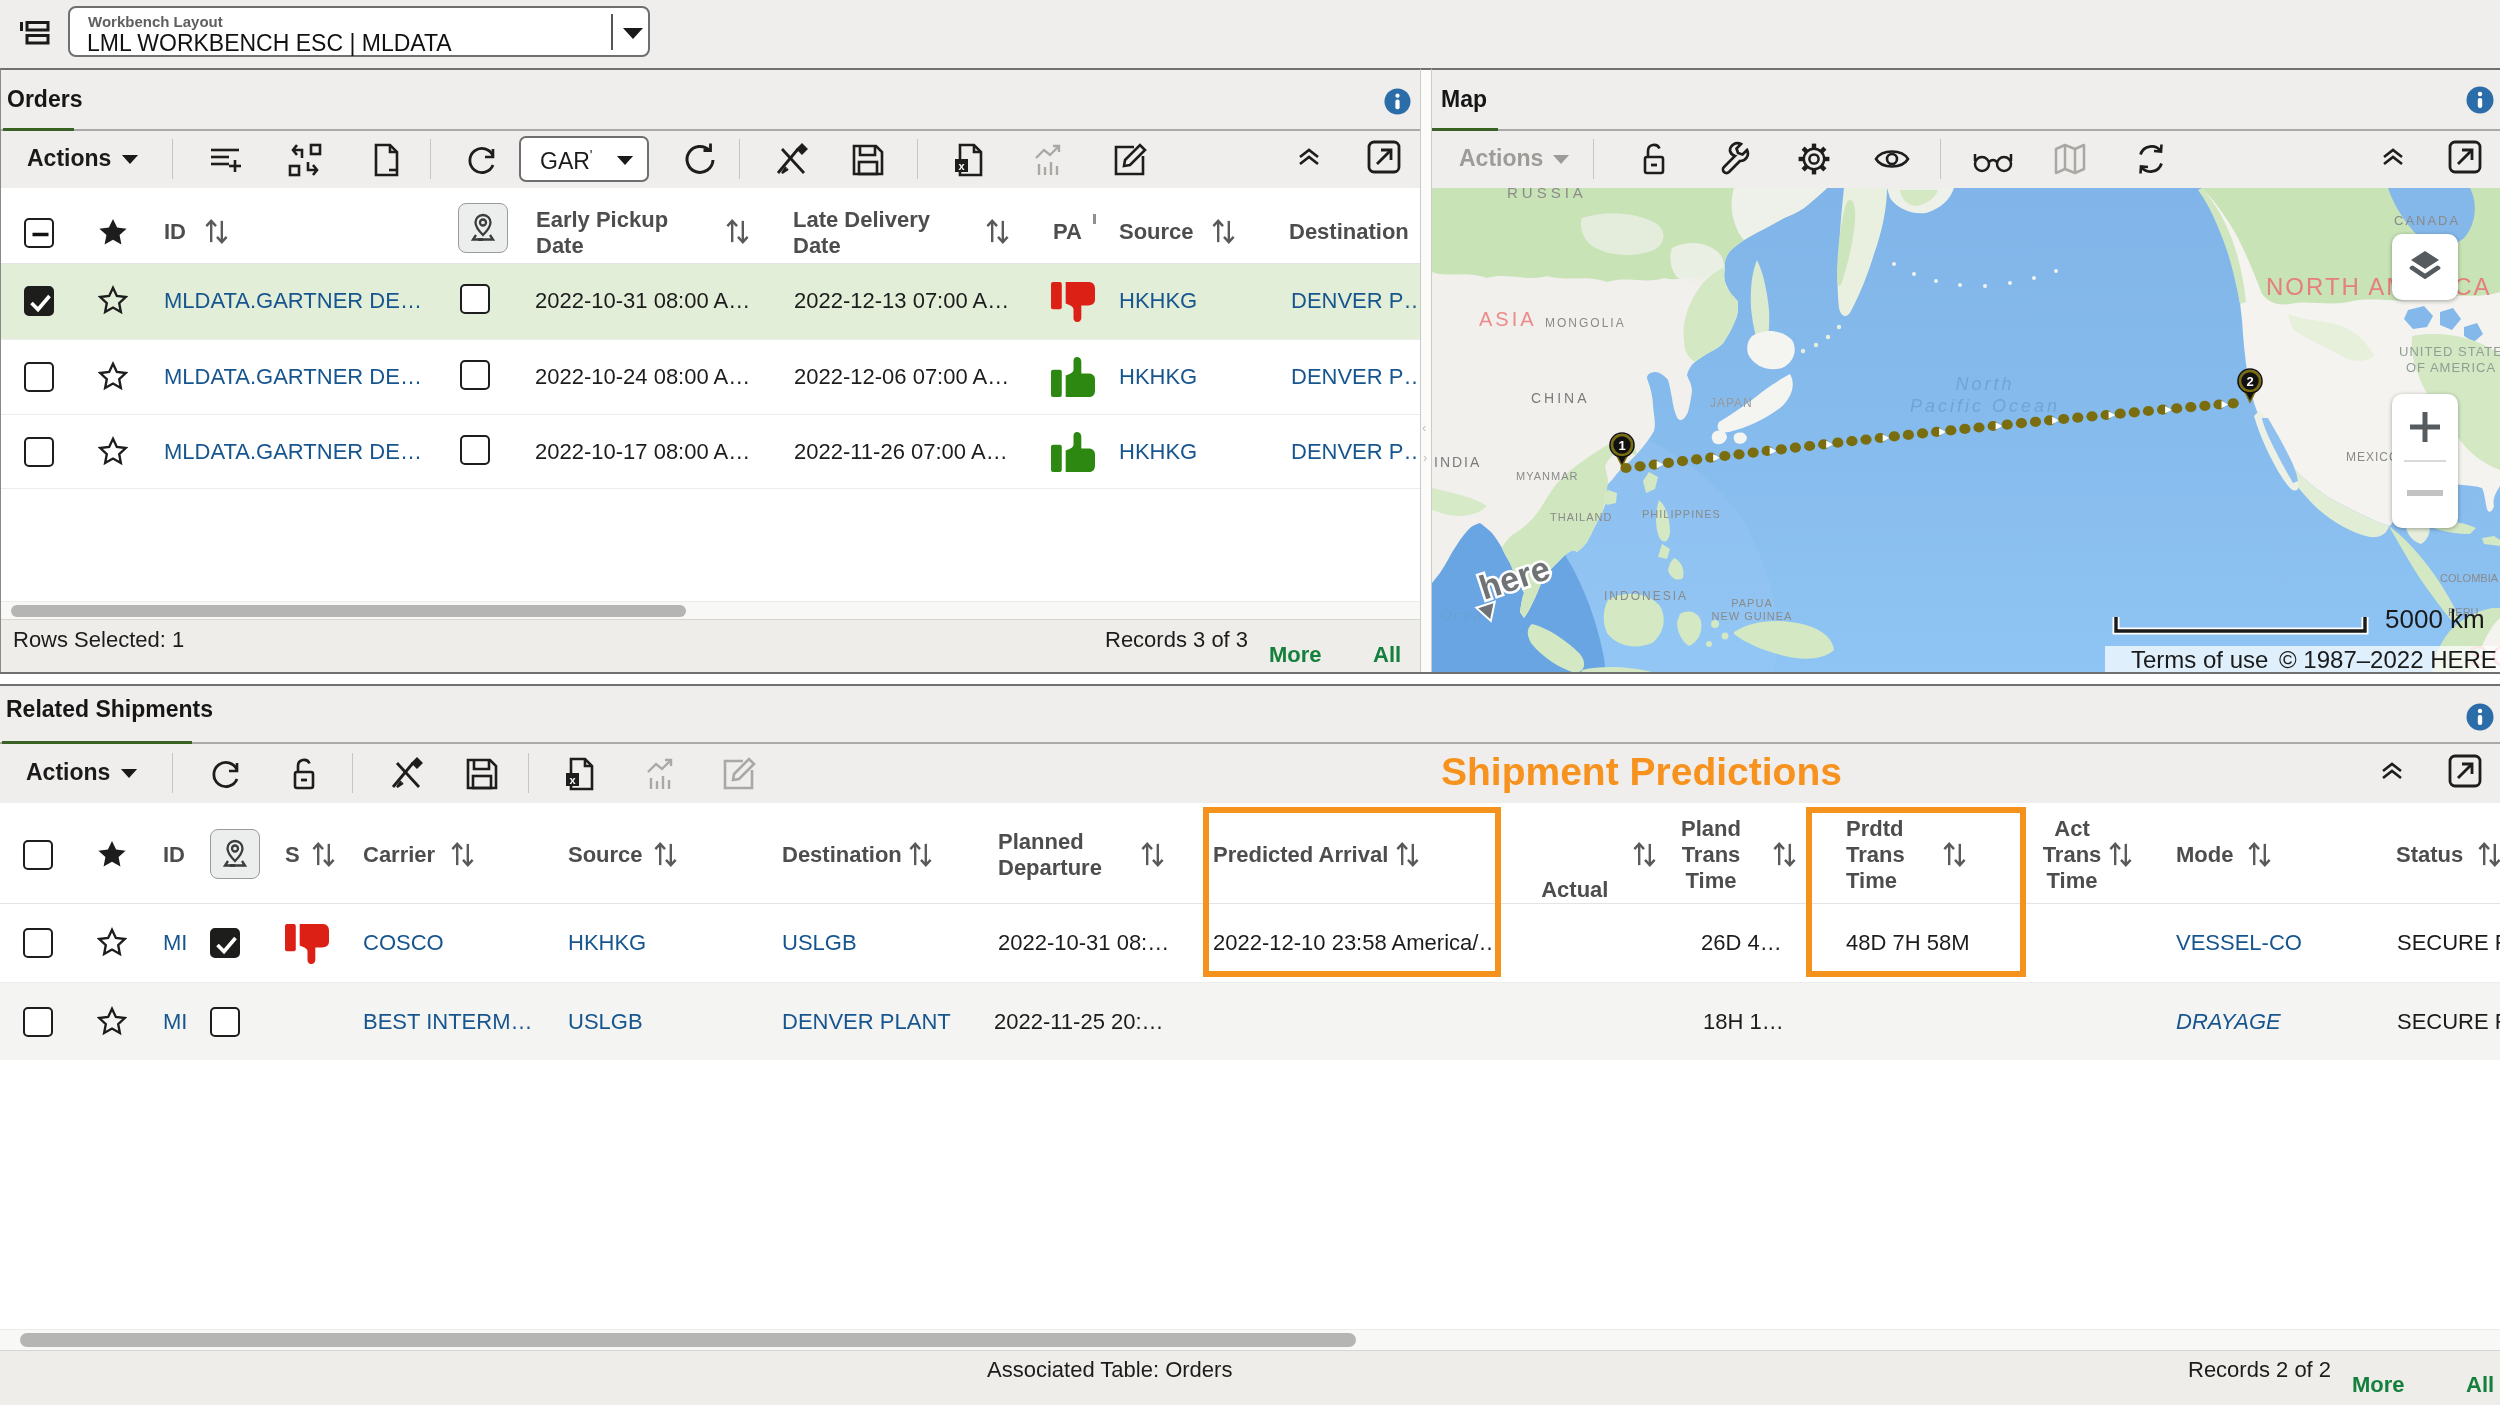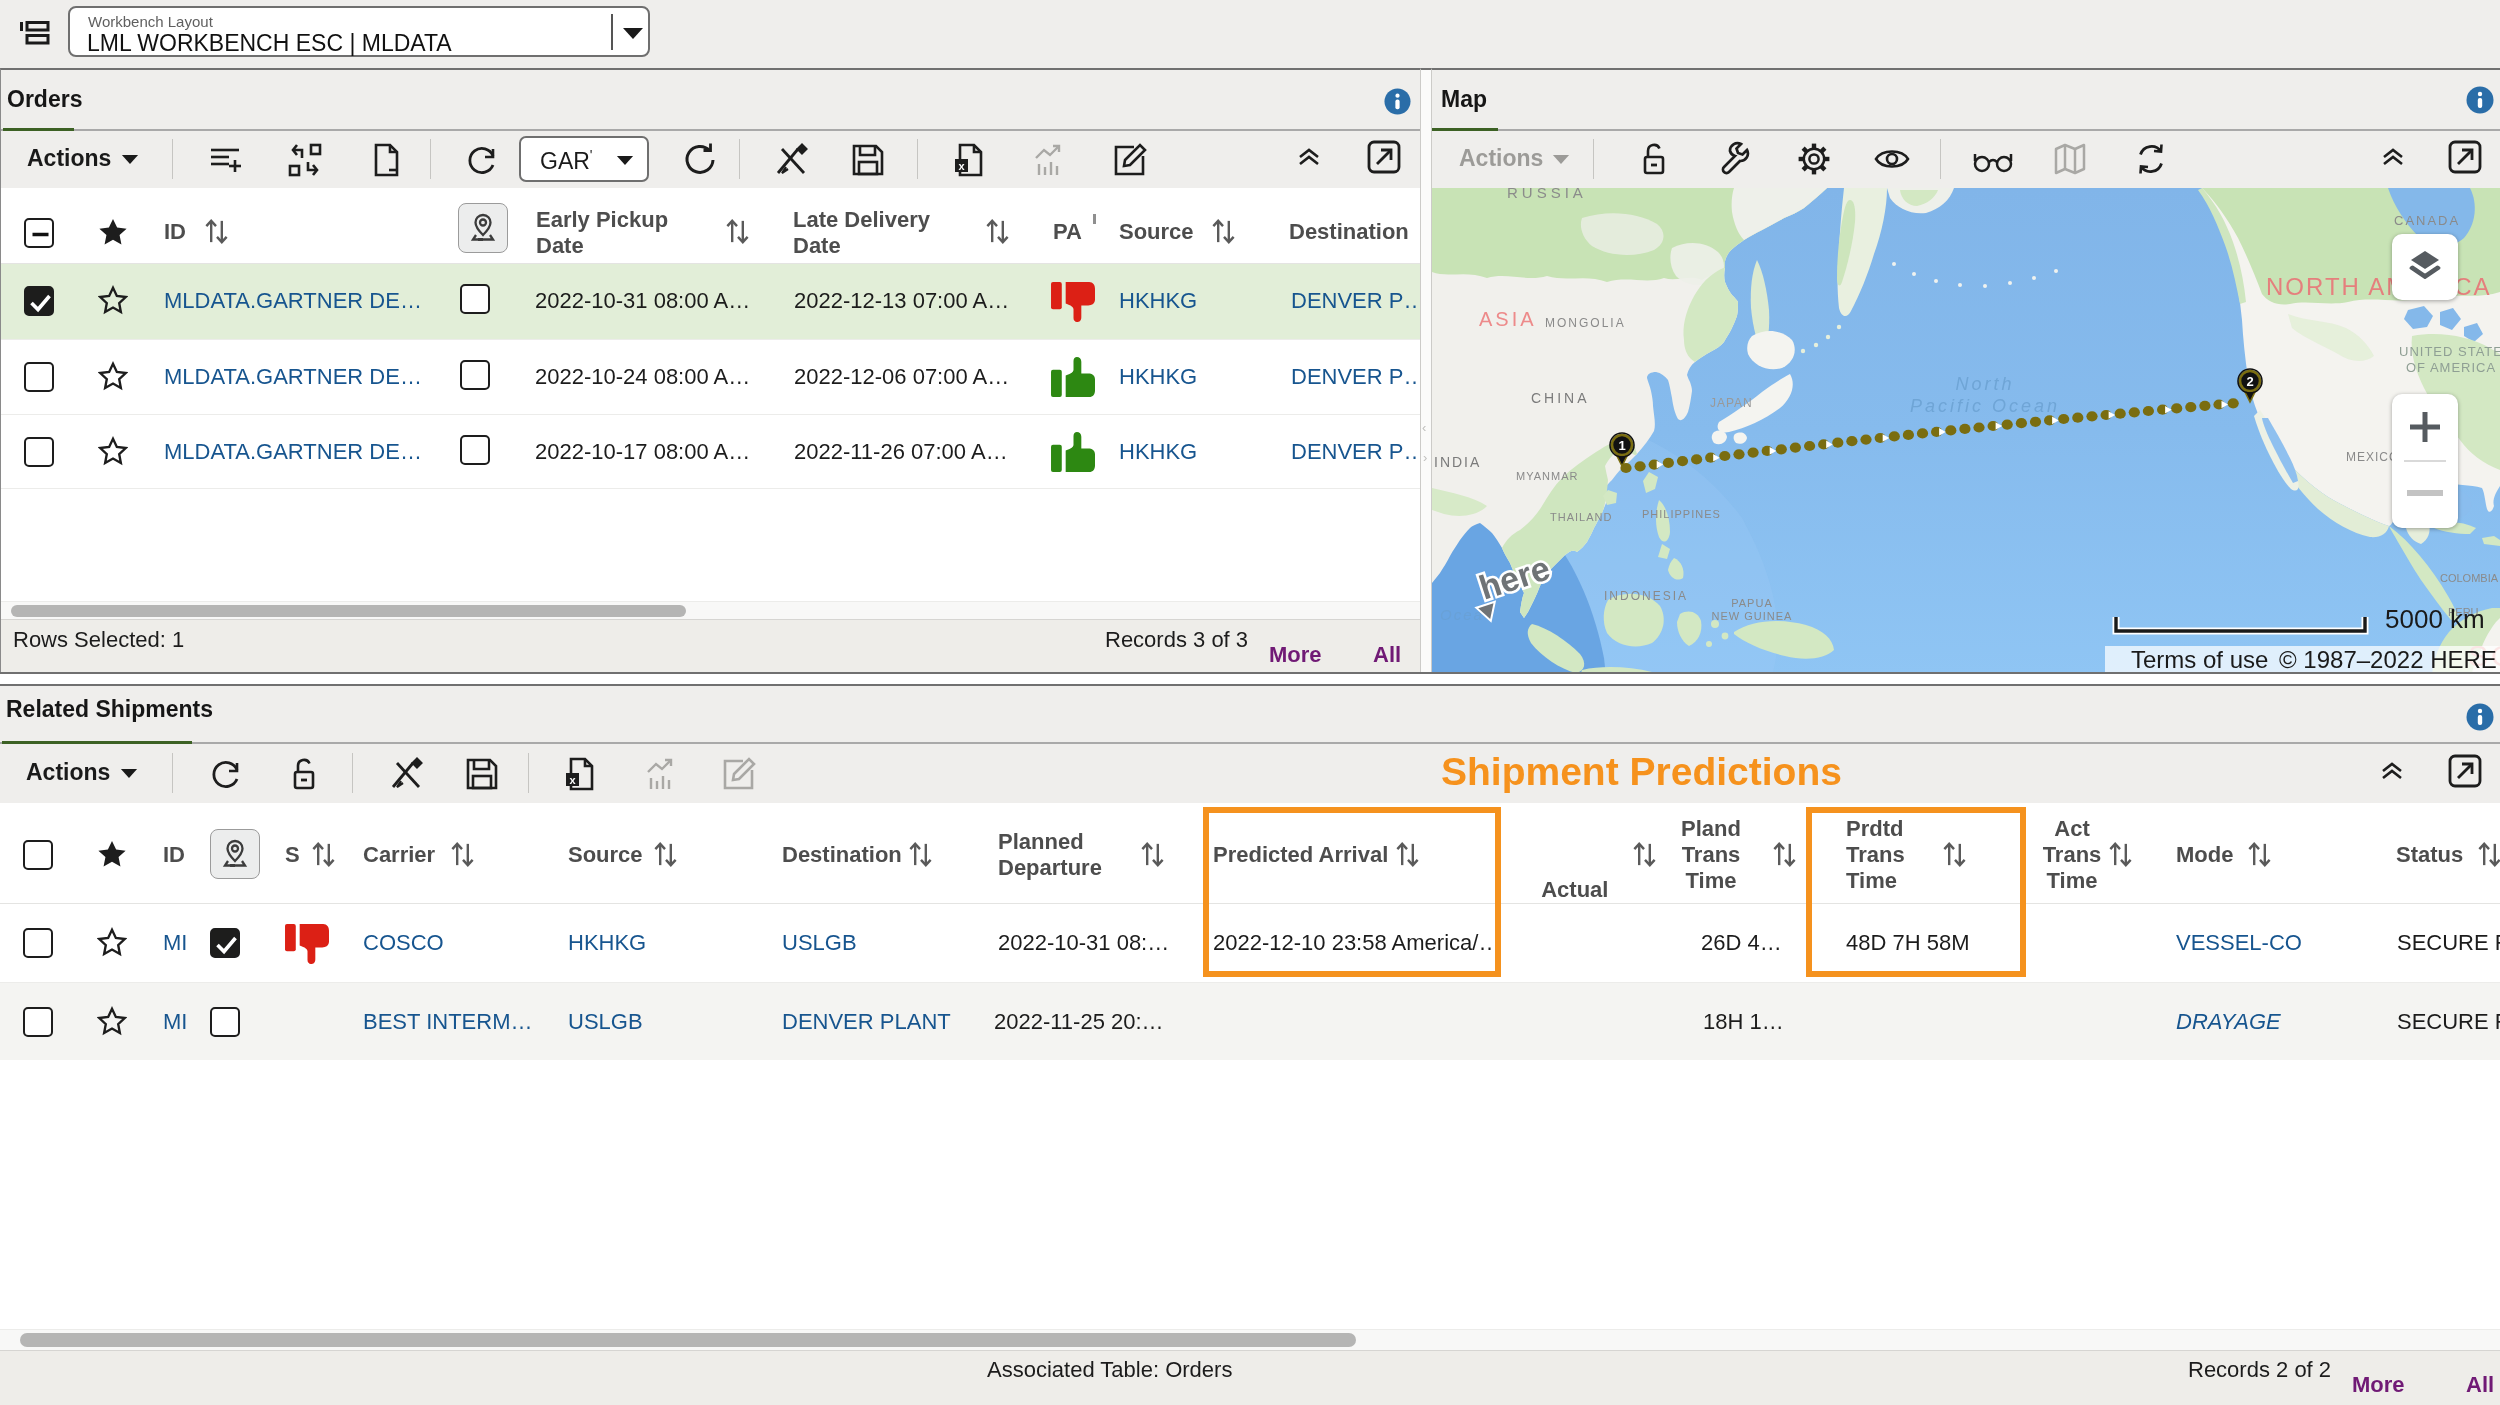--- a/index.html
+++ b/index.html
@@ -3,21 +3,21 @@
 <meta charset="utf-8">
 <style>
 * { margin:0; padding:0; box-sizing:border-box; }
 html,body { width:2500px; height:1405px; }
 body { font-family:"Liberation Sans",sans-serif; background:#efeeec; position:relative; overflow:hidden; color:#1a1a1a; }
 .abs { position:absolute; }
 .b { font-weight:bold; }
 .hdrtxt { font-weight:bold; color:#4d4d4d; font-size:22px; line-height:26px; }
 .cell { font-size:22px; color:#1c1c1c; white-space:nowrap; }
 .link { color:#17558f; }
-.gray { color:#701a75; }
+.gray { color:#15803d; }
 .panelbg { background:#efeeec; }
 .white { background:#ffffff; }
 .ptitle { font-weight:bold; font-size:23px; color:#161616; }
 .tabline { height:2px; background:#a9a9a9; }
 .tabgreen { height:3px; background:#3c6124; }
 .tooldiv { width:1px; background:#c6c5c2; }
 .cb { width:30px; height:30px; border:2.6px solid #1d1d1d; border-radius:5px; background:#fff; position:absolute; }
 .cb.checked { background:#1d1d1c; }
 .cb.checked svg, .cb.dash svg { position:absolute; left:-2.6px; top:-2.6px; }
 .combo { background:#fff; border:2px solid #6f6f6f; border-radius:8px; position:absolute; }
@@ -236,21 +236,21 @@
 
 <div class="abs" style="left:0;top:0;width:2500px;height:68px;background:#efeeec;">
   <svg class="abs" style="left:20px;top:21px" width="30" height="24" viewBox="0 0 30 24">
     <g fill="none" stroke="#1a1a1a" stroke-width="3">
       <line x1="1.5" y1="1" x2="1.5" y2="10"></line>
       <rect x="7" y="1.5" width="21" height="7.5"></rect>
       <rect x="7" y="14.5" width="21" height="7.5"></rect>
     </g>
   </svg>
   <div class="combo" style="left:68px;top:6px;width:582px;height:51px;">
-    <div class="abs" style="left:18px;top:5px;font-size:15px;font-weight:normal;color:#5f5f5f;">Workbench Layout</div>
+    <div class="abs" style="left:18px;top:5px;font-size:15px;font-weight:bold;color:#5f5f5f;">Workbench Layout</div>
     <div class="abs" style="left:17px;top:22px;font-size:23px;color:#111;">LML WORKBENCH ESC | MLDATA</div>
     <div class="abs" style="left:541px;top:6px;width:2px;height:36px;background:#555;"></div>
     <svg class="abs" style="left:552px;top:18px" width="22" height="14" viewBox="0 0 22 14">
         <path d="M1 2 L11 13 L21 2 Z" fill="#1a1a1a"></path>
       </svg>
   </div>
 </div>
 
 <div class="abs" style="left:0;top:68px;width:1420px;height:606px;background:#fff;border-top:2px solid #707070;border-left:1px solid #8a8a8a;">
   <div class="abs panelbg" style="left:0;top:0;width:1420px;height:118px;"></div>

